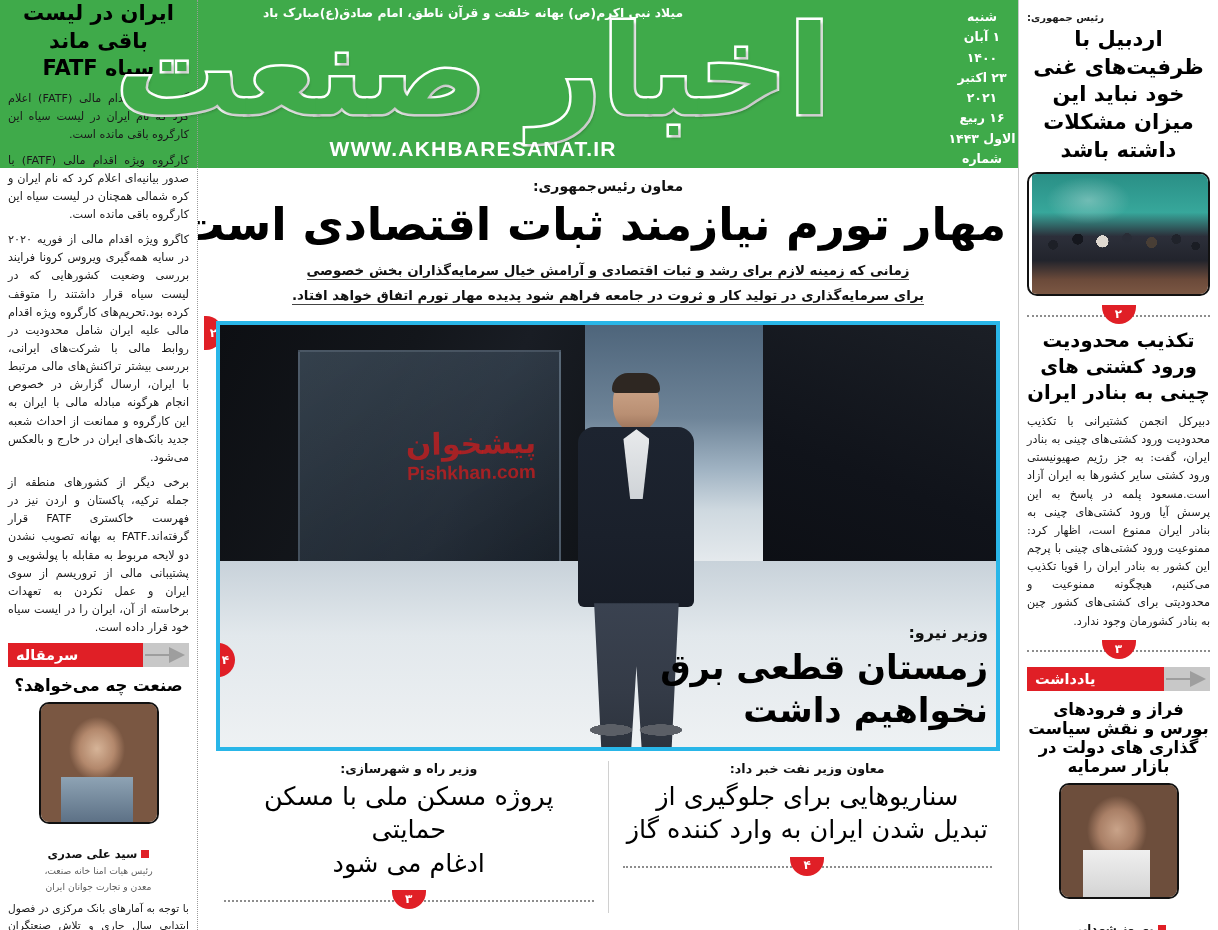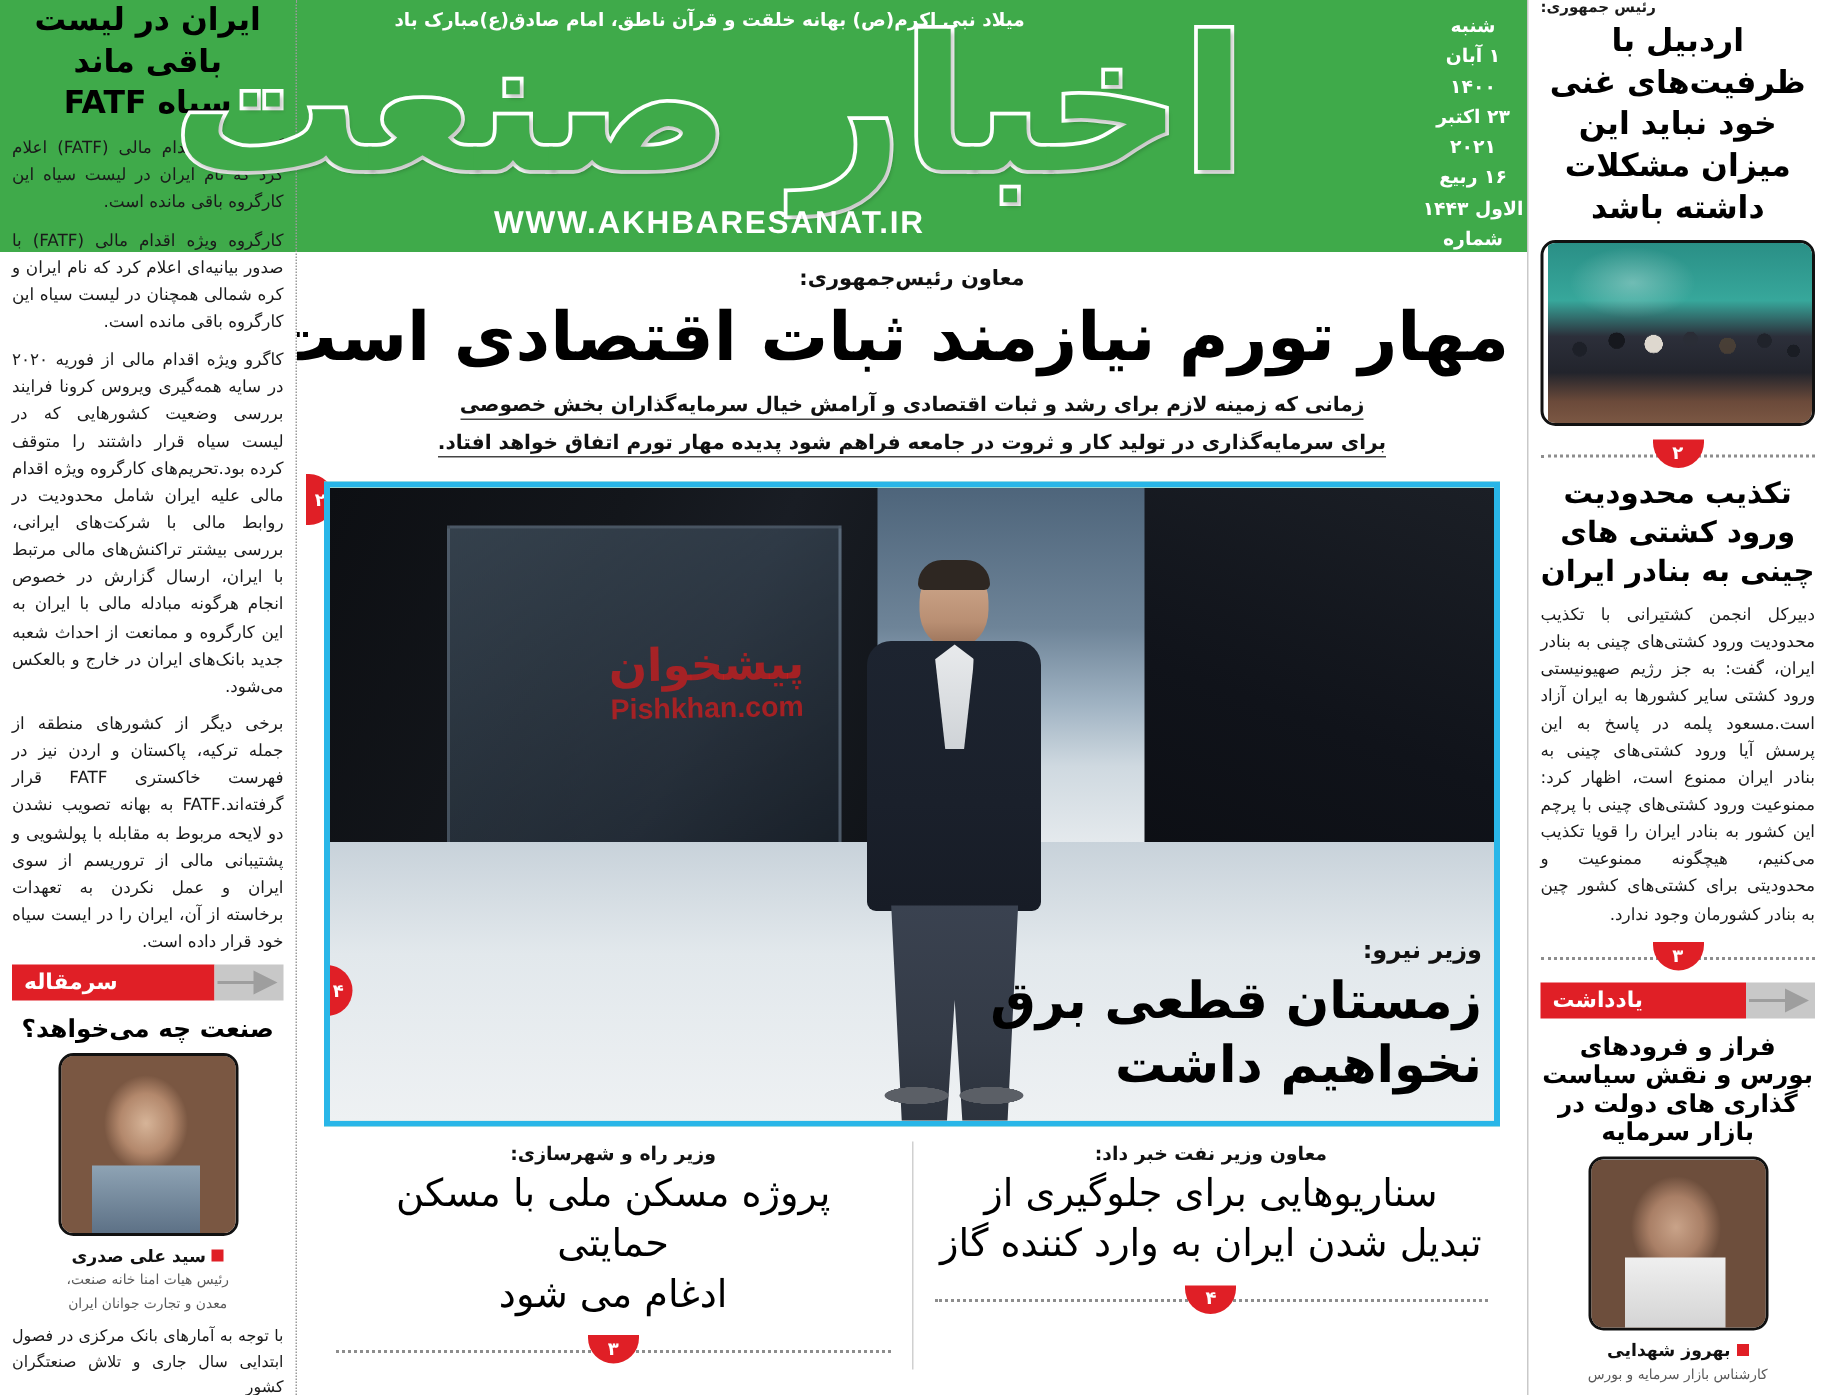--- a/index.html
+++ b/index.html
@@ -21,21 +21,21 @@
     display: grid;
     grid-template-columns: 200px 820px 198px;
     grid-template-rows: 168px 1fr;
   }
 
   
   .rail-left {
     grid-column: 1;
     grid-row: 1 / span 2;
     position: relative;
-    padding: 0 8px 0 8px;
+    padding: 12px 8px 0 8px;
     border-left: 1px solid #c9c9c9;
     overflow: hidden;
   }
   .rail-right {
     grid-column: 3;
     grid-row: 1 / span 2;
     position: relative;
     padding: 0 8px 0 8px;
     border-right: 1px dotted #9a9a9a;
     overflow: hidden;
@@ -194,21 +194,21 @@
   .col-head {
     font-size: 16.5px;
     font-weight: bold;
     text-align: center;
     margin-top: 9px;
     color: #000;
   }
 
   .byline {
     text-align: center;
-    margin-top: 2px;
+    margin-top: 19px;
   }
   .byline .nm {
     font-size: 11.5px;
     font-weight: bold;
     color: #111;
     display: inline-flex;
     align-items: center;
     gap: 4px;
   }
   .byline .sq {
@@ -341,21 +341,21 @@
     align-items: center;
     justify-content: center;
   }
 
   
   .hero {
     position: relative;
     margin: 12px 6px 0 6px;
     border: 4px solid #29b6e8;
     height: 430px;
-    background: #fef9c3;
+    background: #fde047;
     overflow: hidden;
   }
   .hero-img {
     position: absolute;
     inset: 0;
     background:
       linear-gradient(to bottom, #4e657b 0%, #6e8498 22%, #9fb2c2 34%, #cfd9e0 44%, #e8ecef 58%, #f2f4f5 100%);
   }
   .hero-img::before {
     content: "";

